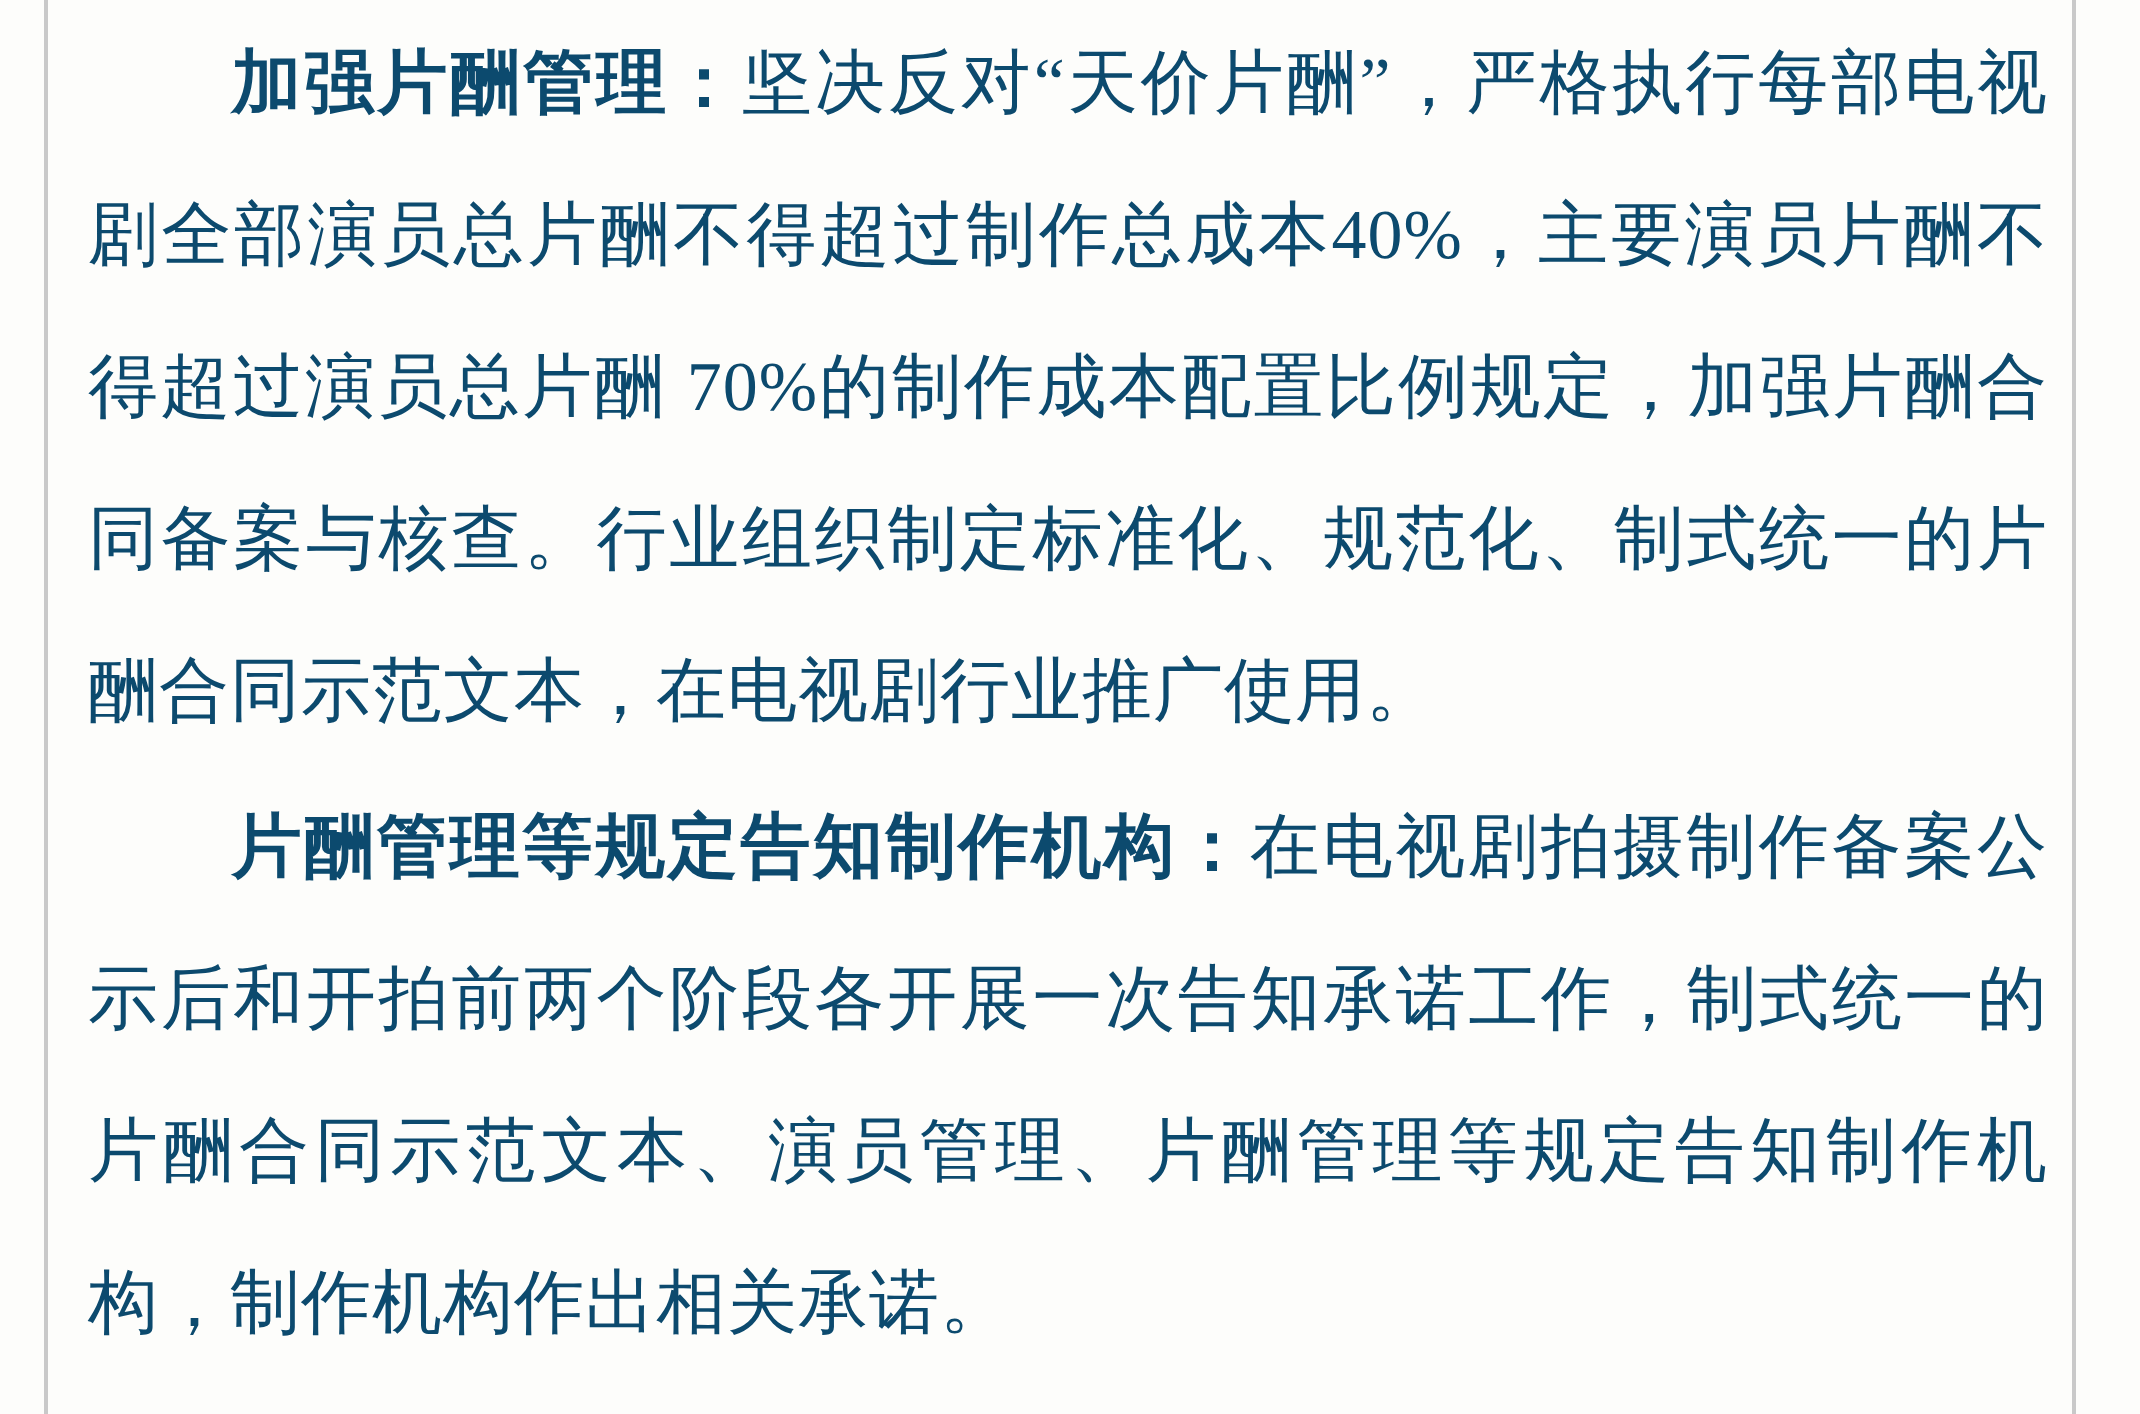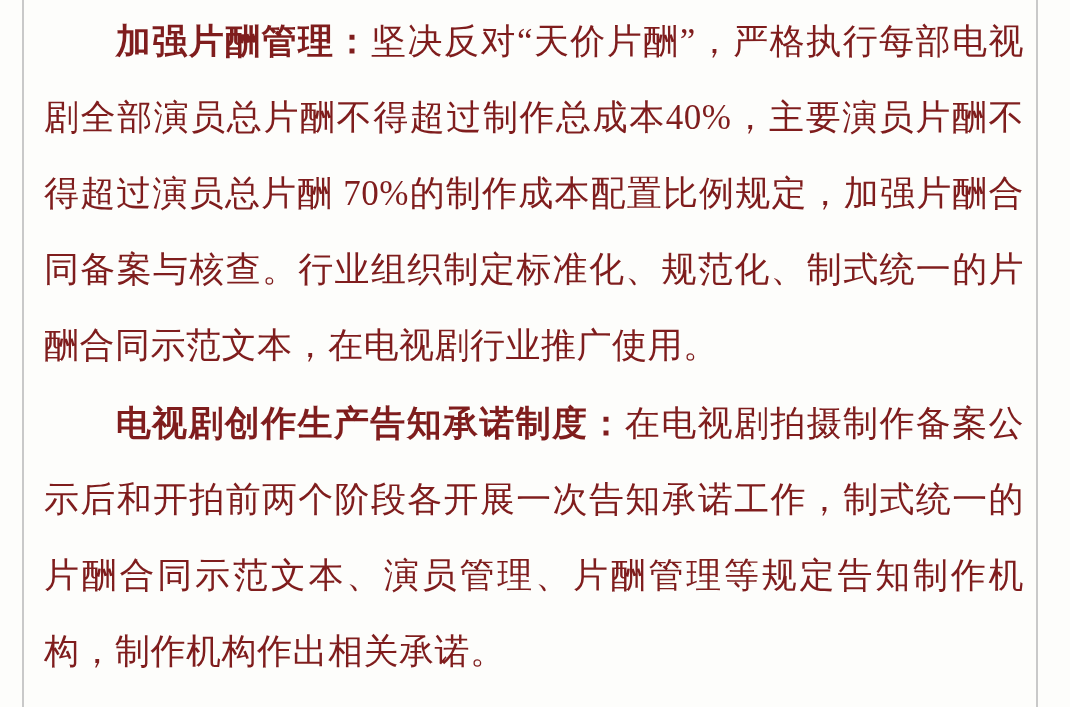--- a/index.html
+++ b/index.html
@@ -33,21 +33,21 @@
     top: 0;
     bottom: 0;
     padding-top: 4px;
   }
 
   .para {
     margin: 0 0 2px 0;
     text-indent: 2.05em;
     font-size: 35px;
     line-height: 76px;
-    color: #7f1d1d;
+    color: #0c4a6e;
     text-align: justify;
     text-justify: inter-character;
     letter-spacing: 0.5px;
     word-break: break-all;
   }
   .para .lead {
     font-weight: 700;
   }
   
 </style>
@@ -58,17 +58,17 @@
   <div class="rule rule-left"></div>
   <div class="rule rule-right"></div>
 
   <div class="doc-body">
 
     <p class="para">
       <span class="lead">加强片酬管理：</span><span>坚决反对“天价片酬”，严格执行每部电视剧全部演员总片酬不得超过制作总成本40%，主要演员片酬不得超过演员总片酬 70%的制作成本配置比例规定，加强片酬合同备案与核查。行业组织制定标准化、规范化、制式统一的片酬合同示范文本，在电视剧行业推广使用。</span>
     </p>
 
     <p class="para">
-      <span class="lead">电视剧创作生产告知承诺制度：</span><span>在电视剧拍摄制作备案公示后和开拍前两个阶段各开展一次告知承诺工作，制式统一的片酬合同示范文本、演员管理、片酬管理等规定告知制作机构，制作机构作出相关承诺。</span>
+      <span class="lead">片酬管理等规定告知制作机构：</span><span>在电视剧拍摄制作备案公示后和开拍前两个阶段各开展一次告知承诺工作，制式统一的片酬合同示范文本、演员管理、片酬管理等规定告知制作机构，制作机构作出相关承诺。</span>
     </p>
 
   </div>
 </div>
 
 </body></html>

